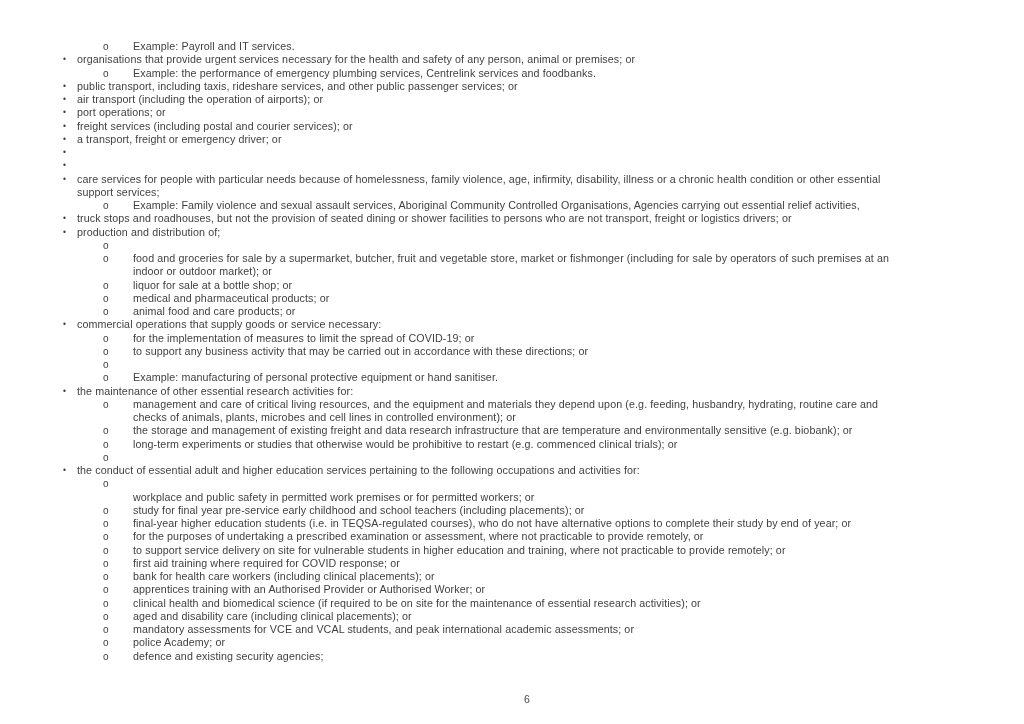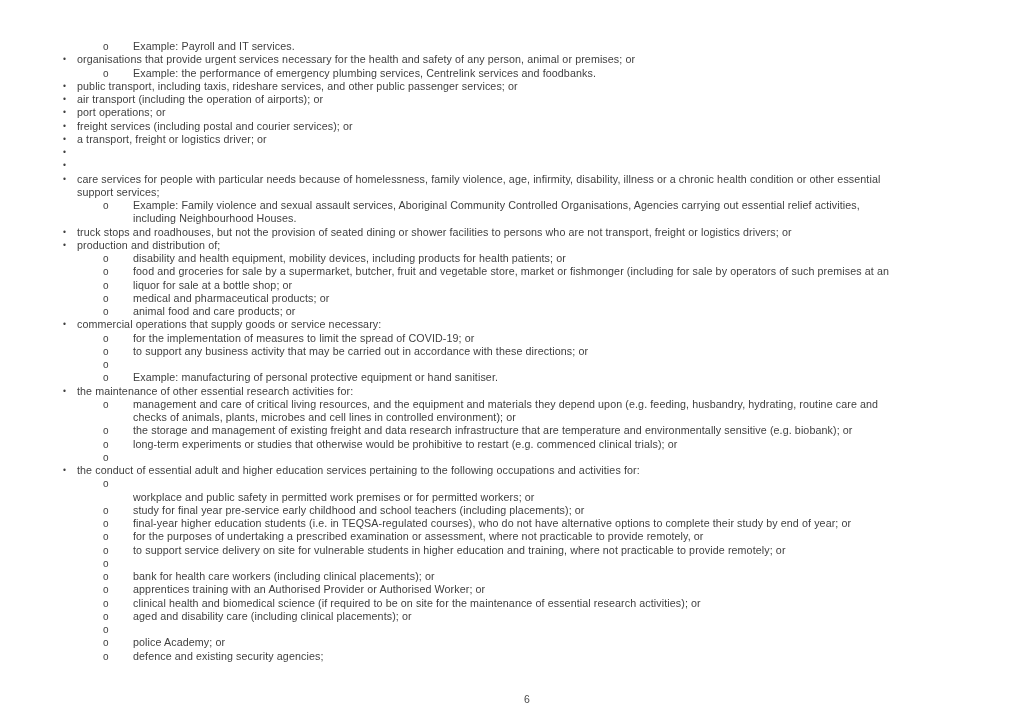--- a/index.html
+++ b/index.html
@@ -51,31 +51,31 @@
 
 <div class="page">
   <div class="doc-body">
       <div class="line b2"><span class="marker m2">o</span><span>Example: Payroll and IT services.</span></div>
       <div class="line b1"><span class="marker m1">•</span><span>organisations that provide urgent services necessary for the health and safety of any person, animal or premises; or</span></div>
       <div class="line b2"><span class="marker m2">o</span><span>Example: the performance of emergency plumbing services, Centrelink services and foodbanks.</span></div>
       <div class="line b1"><span class="marker m1">•</span><span>public transport, including taxis, rideshare services, and other public passenger services; or</span></div>
       <div class="line b1"><span class="marker m1">•</span><span>air transport (including the operation of airports); or</span></div>
       <div class="line b1"><span class="marker m1">•</span><span>port operations; or</span></div>
       <div class="line b1"><span class="marker m1">•</span><span>freight services (including postal and courier services); or</span></div>
-      <div class="line b1"><span class="marker m1">•</span><span>a transport, freight or logistics driver; or</span></div>
+      <div class="line b1"><span class="marker m1">•</span><span>a transport, freight or emergency driver; or</span></div>
       <div class="line b1"><span class="marker m1">•</span></div>
       <div class="line b1"><span class="marker m1">•</span></div>
       <div class="line b1"><span class="marker m1">•</span><span>care services for people with particular needs because of homelessness, family violence, age, infirmity, disability, illness or a chronic health condition or other essential</span></div>
       <div class="line b1c"><span>support services;</span></div>
       <div class="line b2"><span class="marker m2">o</span><span>Example: Family violence and sexual assault services, Aboriginal Community Controlled Organisations, Agencies carrying out essential relief activities,</span></div>
-      <div class="line b2c"><span>including Neighbourhood Houses.</span></div>
       <div class="line b1"><span class="marker m1">•</span><span>truck stops and roadhouses, but not the provision of seated dining or shower facilities to persons who are not transport, freight or logistics drivers; or</span></div>
       <div class="line b1"><span class="marker m1">•</span><span>production and distribution of;</span></div>
-      <div class="line b2"><span class="marker m2">o</span><span>disability and health equipment, mobility devices, including products for health patients; or</span></div>
+      <div class="line b2"><span class="marker m2">o</span></div>
       <div class="line b2"><span class="marker m2">o</span><span>food and groceries for sale by a supermarket, butcher, fruit and vegetable store, market or fishmonger (including for sale by operators of such premises at an</span></div>
+      <div class="line b2c"><span>indoor or outdoor market); or</span></div>
       <div class="line b2"><span class="marker m2">o</span><span>liquor for sale at a bottle shop; or</span></div>
       <div class="line b2"><span class="marker m2">o</span><span>medical and pharmaceutical products; or</span></div>
       <div class="line b2"><span class="marker m2">o</span><span>animal food and care products; or</span></div>
       <div class="line b1"><span class="marker m1">•</span><span>commercial operations that supply goods or service necessary:</span></div>
       <div class="line b2"><span class="marker m2">o</span><span>for the implementation of measures to limit the spread of COVID-19; or</span></div>
       <div class="line b2"><span class="marker m2">o</span><span>to support any business activity that may be carried out in accordance with these directions; or</span></div>
       <div class="line b2"><span class="marker m2">o</span></div>
       <div class="line b2"><span class="marker m2">o</span><span>Example: manufacturing of personal protective equipment or hand sanitiser.</span></div>
       <div class="line b1"><span class="marker m1">•</span><span>the maintenance of other essential research activities for:</span></div>
       <div class="line b2"><span class="marker m2">o</span><span>management and care of critical living resources, and the equipment and materials they depend upon (e.g. feeding, husbandry, hydrating, routine care and</span></div>
@@ -83,25 +83,25 @@
       <div class="line b2"><span class="marker m2">o</span><span>the storage and management of existing freight and data research infrastructure that are temperature and environmentally sensitive (e.g. biobank); or</span></div>
       <div class="line b2"><span class="marker m2">o</span><span>long-term experiments or studies that otherwise would be prohibitive to restart (e.g. commenced clinical trials); or</span></div>
       <div class="line b2"><span class="marker m2">o</span></div>
       <div class="line b1"><span class="marker m1">•</span><span>the conduct of essential adult and higher education services pertaining to the following occupations and activities for:</span></div>
       <div class="line b2"><span class="marker m2">o</span></div>
       <div class="line b2c"><span>workplace and public safety in permitted work premises or for permitted workers; or</span></div>
       <div class="line b2"><span class="marker m2">o</span><span>study for final year pre-service early childhood and school teachers (including placements); or</span></div>
       <div class="line b2"><span class="marker m2">o</span><span>final-year higher education students (i.e. in TEQSA-regulated courses), who do not have alternative options to complete their study by end of year; or</span></div>
       <div class="line b2"><span class="marker m2">o</span><span>for the purposes of undertaking a prescribed examination or assessment, where not practicable to provide remotely, or</span></div>
       <div class="line b2"><span class="marker m2">o</span><span>to support service delivery on site for vulnerable students in higher education and training, where not practicable to provide remotely; or</span></div>
-      <div class="line b2"><span class="marker m2">o</span></div>
+      <div class="line b2"><span class="marker m2">o</span><span>first aid training where required for COVID response; or</span></div>
       <div class="line b2"><span class="marker m2">o</span><span>bank for health care workers (including clinical placements); or</span></div>
       <div class="line b2"><span class="marker m2">o</span><span>apprentices training with an Authorised Provider or Authorised Worker; or</span></div>
       <div class="line b2"><span class="marker m2">o</span><span>clinical health and biomedical science (if required to be on site for the maintenance of essential research activities); or</span></div>
       <div class="line b2"><span class="marker m2">o</span><span>aged and disability care (including clinical placements); or</span></div>
-      <div class="line b2"><span class="marker m2">o</span></div>
+      <div class="line b2"><span class="marker m2">o</span><span>mandatory assessments for VCE and VCAL students, and peak international academic assessments; or</span></div>
       <div class="line b2"><span class="marker m2">o</span><span>police Academy; or</span></div>
       <div class="line b2"><span class="marker m2">o</span><span>defence and existing security agencies;</span></div>
     </div>
   <div class="page-footer">
     <span>6</span>
   </div>
 </div>
 
 </body></html>

